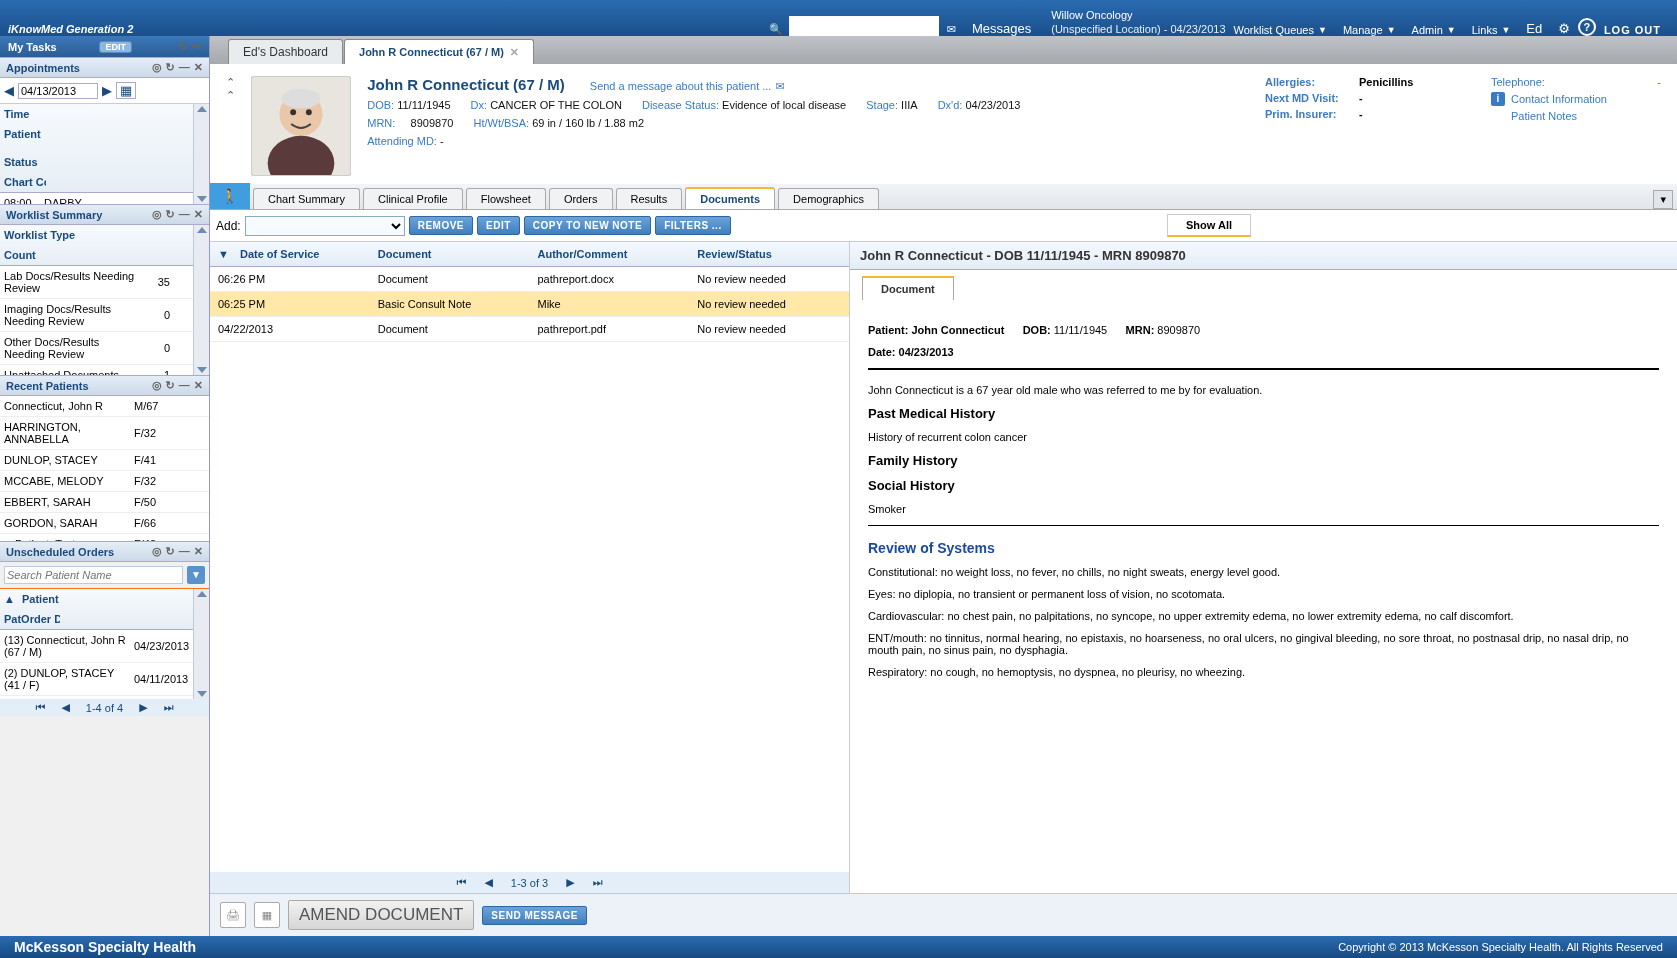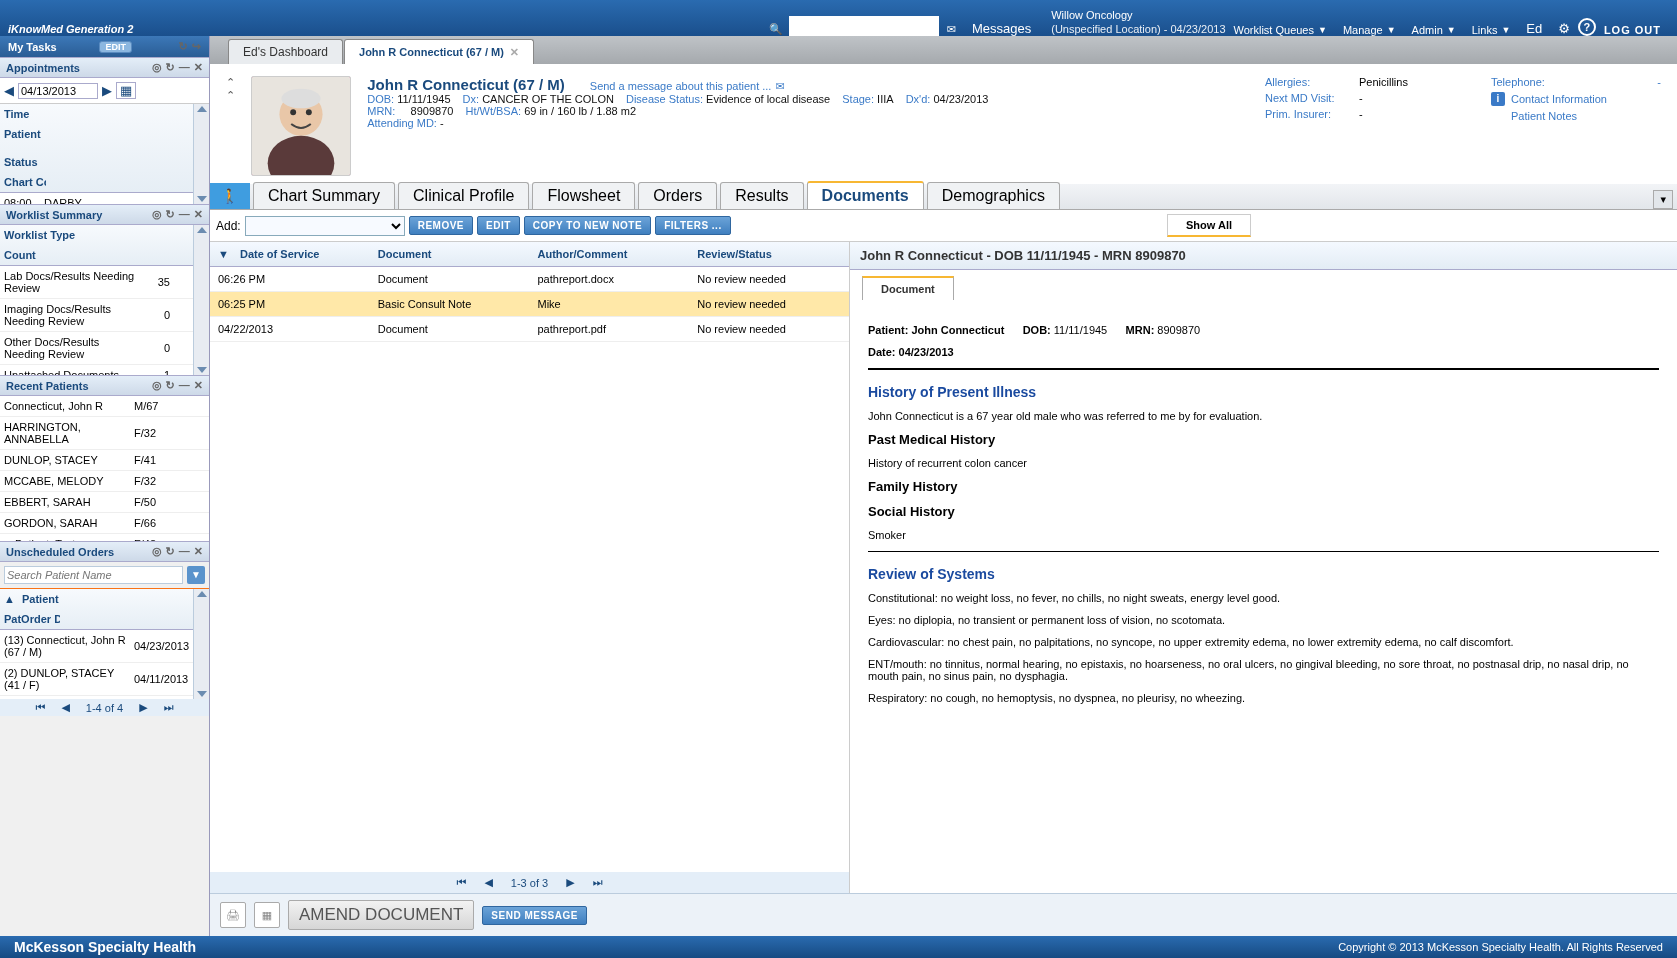--- a/index.html
+++ b/index.html
@@ -73,33 +73,33 @@
 .tab-strip .tab .close { margin-left:6px; color:#aaa; }
 
 .patient-banner { display:flex; padding:12px 16px 8px 16px; gap:16px; }
 .pb-left-toggle { cursor:pointer; color:#555; }
 .avatar { width:100px; height:100px; background:radial-gradient(circle at 50% 35%,#f0d2b5 0 30%, #c59 0); border:1px solid #ccc; position:relative; overflow:hidden; border-radius:2px;}
 .avatar svg { width:100%; height:100%; }
 .pb-info { flex:1; }
 .pb-name { font-size:15px; font-weight:bold; color:#1a4a7d; }
 .pb-msg { font-size:12px; color:#3a7ac7; margin-left:22px; }
 .pb-msg .mailico { margin-left:4px; }
-.pb-grid { display:flex; gap:12px; font-size:12px; flex-wrap:wrap;}
+.pb-grid { display:flex; gap:20px; margin-top:6px; font-size:12px; flex-wrap:wrap;}
 .pb-grid .lbl { color:#3a7ac7; }
 .pb-grid .val { color:#111; }
-.pb-right { width:210px; font-size:12px; }
+.pb-right { width:210px; font-size:12px;font-weight:bold; }
 .pb-right div { margin-bottom:4px; display:flex; gap:6px; align-items:center;}
 .pb-right .lbl { color:#3a7ac7; width:88px; display:inline-block; }
 .pb-links { width:170px; font-size:12px; }
 .pb-links div { margin-bottom:4px; color:#3a7ac7; display:flex; align-items:center; gap:6px;}
 .info-ico { width:14px; height:14px; background:#3a7ac7; color:#fff; border-radius:2px; text-align:center; line-height:14px; font-size:10px; font-weight:bold; }
 
 .subtabs { background:linear-gradient(#f2f4f7,#e2e6ea); display:flex; align-items:flex-end; height:26px; border-bottom:1px solid #aaa; }
 .walk-icon { width:40px; background:#3f9de0; color:#fff; text-align:center; height:26px; line-height:26px; font-size:14px;}
-.subtabs .stab { border:1px solid #aaa; border-bottom:none; margin-left:3px; padding:4px 14px; background:#f0f2f4; border-radius:3px 3px 0 0; font-size:16px; }
+.subtabs .stab { border:1px solid #aaa; border-bottom:none; margin-left:3px; padding:4px 14px; background:#f0f2f4; border-radius:3px 3px 0 0; font-size:11px; }
 .subtabs .stab.selected { background:#fff; border-top:2px solid #f7b733; color:#1a4a7d; font-weight:bold; }
 .subtabs .right-arrow { margin-left:auto; margin-right:4px; background:#e2e6ea; border:1px solid #aaa; padding:2px 6px; }
 
 .doc-toolbar { background:#fff; padding:4px 6px; display:flex; align-items:center; gap:4px; border-bottom:1px solid #ccc;}
 .doc-toolbar .addlbl { font-size:12px; }
 .doc-toolbar select { width:160px; height:20px; border:1px solid #8ab; background:#f7faff;}
 .btn { background:linear-gradient(#6ba3d8,#3f7fbf); color:#fff; font-size:10px; font-weight:bold; padding:3px 8px; border:1px solid #2f669f; border-radius:2px; letter-spacing:.5px;}
 .btn.gray { background:linear-gradient(#f2f2f2,#d6d6d6); color:#555; border:1px solid #aaa; font-size:17px; letter-spacing:0; font-weight:normal; padding:4px 10px;}
 .showall { border:1px solid #ccc; border-bottom:2px solid #f7b733; padding:4px 18px; background:#fff; font-weight:bold; margin-left:auto; margin-right:420px;}
 
@@ -476,21 +476,20 @@
       <div class="doc-body">
         <p>
           <b><span>Patient:</span> <span>John Connecticut</span></b>
           &nbsp;&nbsp;&nbsp;&nbsp;
           <b>DOB:</b> <span>11/11/1945</span>
           &nbsp;&nbsp;&nbsp;&nbsp;
           <b>MRN:</b> <span>8909870</span>
         </p>
         <p><b>Date:</b> <b>04/23/2013</b></p>
         <div class="hr"></div>
-        <p class="sect-h">History of Present Illness</p>
         <p>John Connecticut is a 67 year old male who was referred to me by for evaluation.</p>
         <p class="sect-s">Past Medical History</p>
         <p>History of recurrent colon cancer</p>
         <p class="sect-s">Family History</p>
         <p class="sect-s">Social History</p>
         <p>Smoker</p>
         <div class="hr" style="border-bottom:1px solid #000;"></div>
         <p class="sect-h">Review of Systems</p>
         <p>Constitutional: no weight loss, no fever, no chills, no night sweats, energy level good.</p>
         <p>Eyes: no diplopia, no transient or permanent loss of vision, no scotomata.</p>

